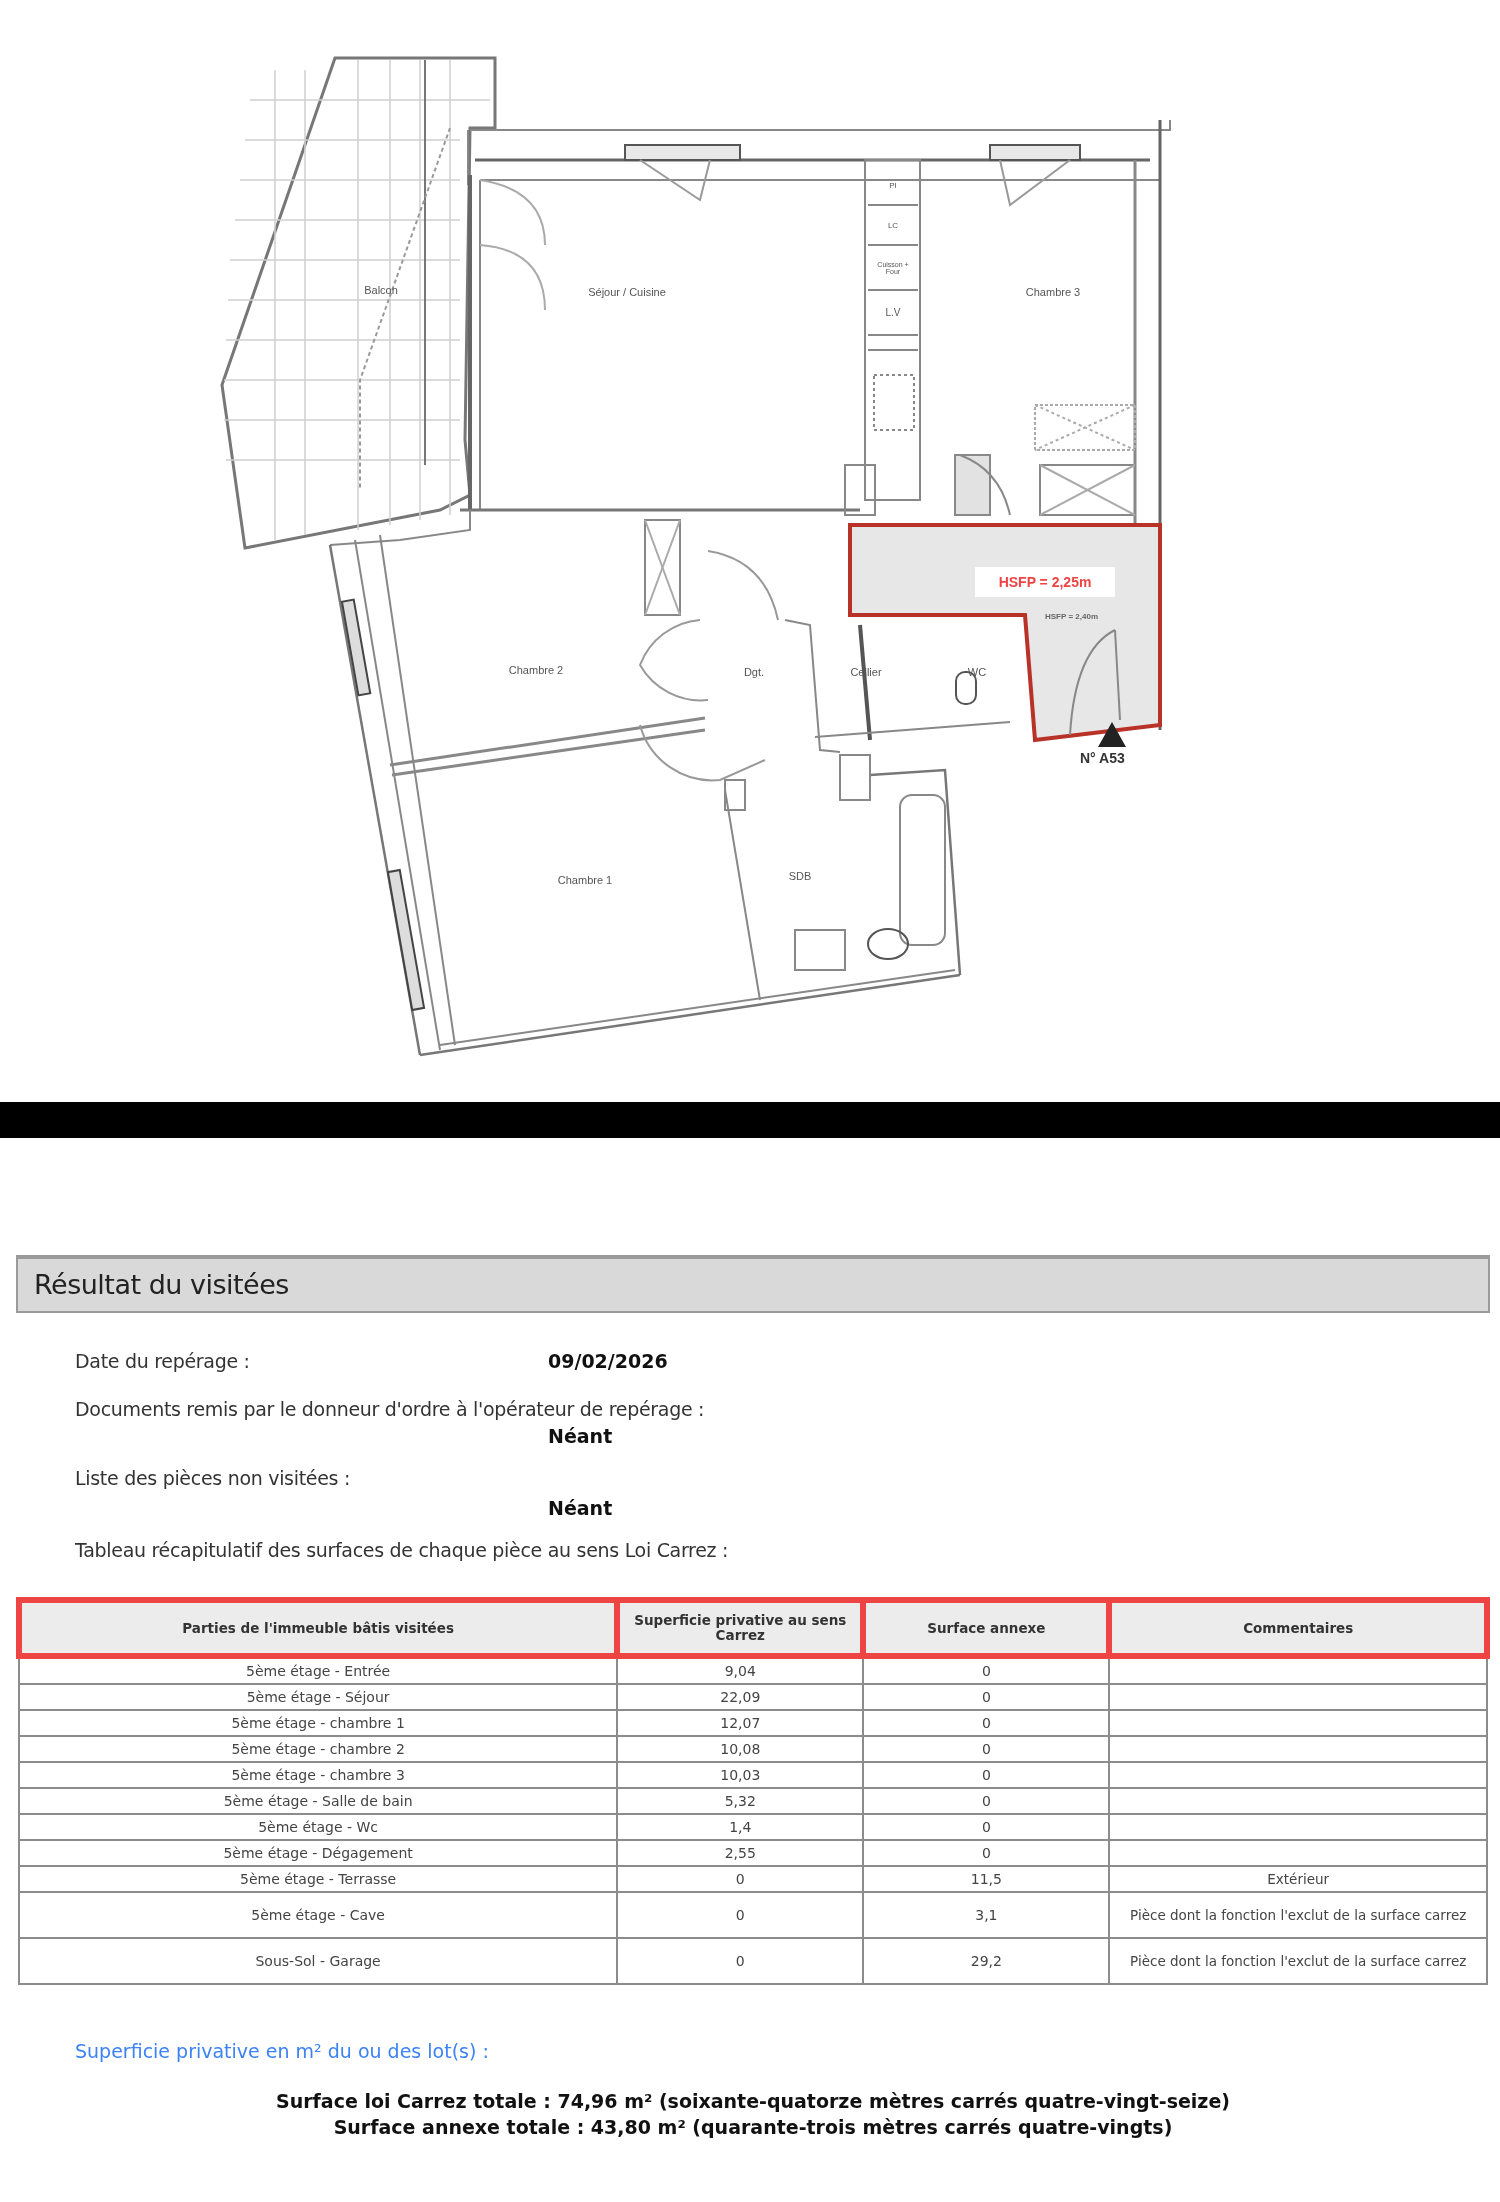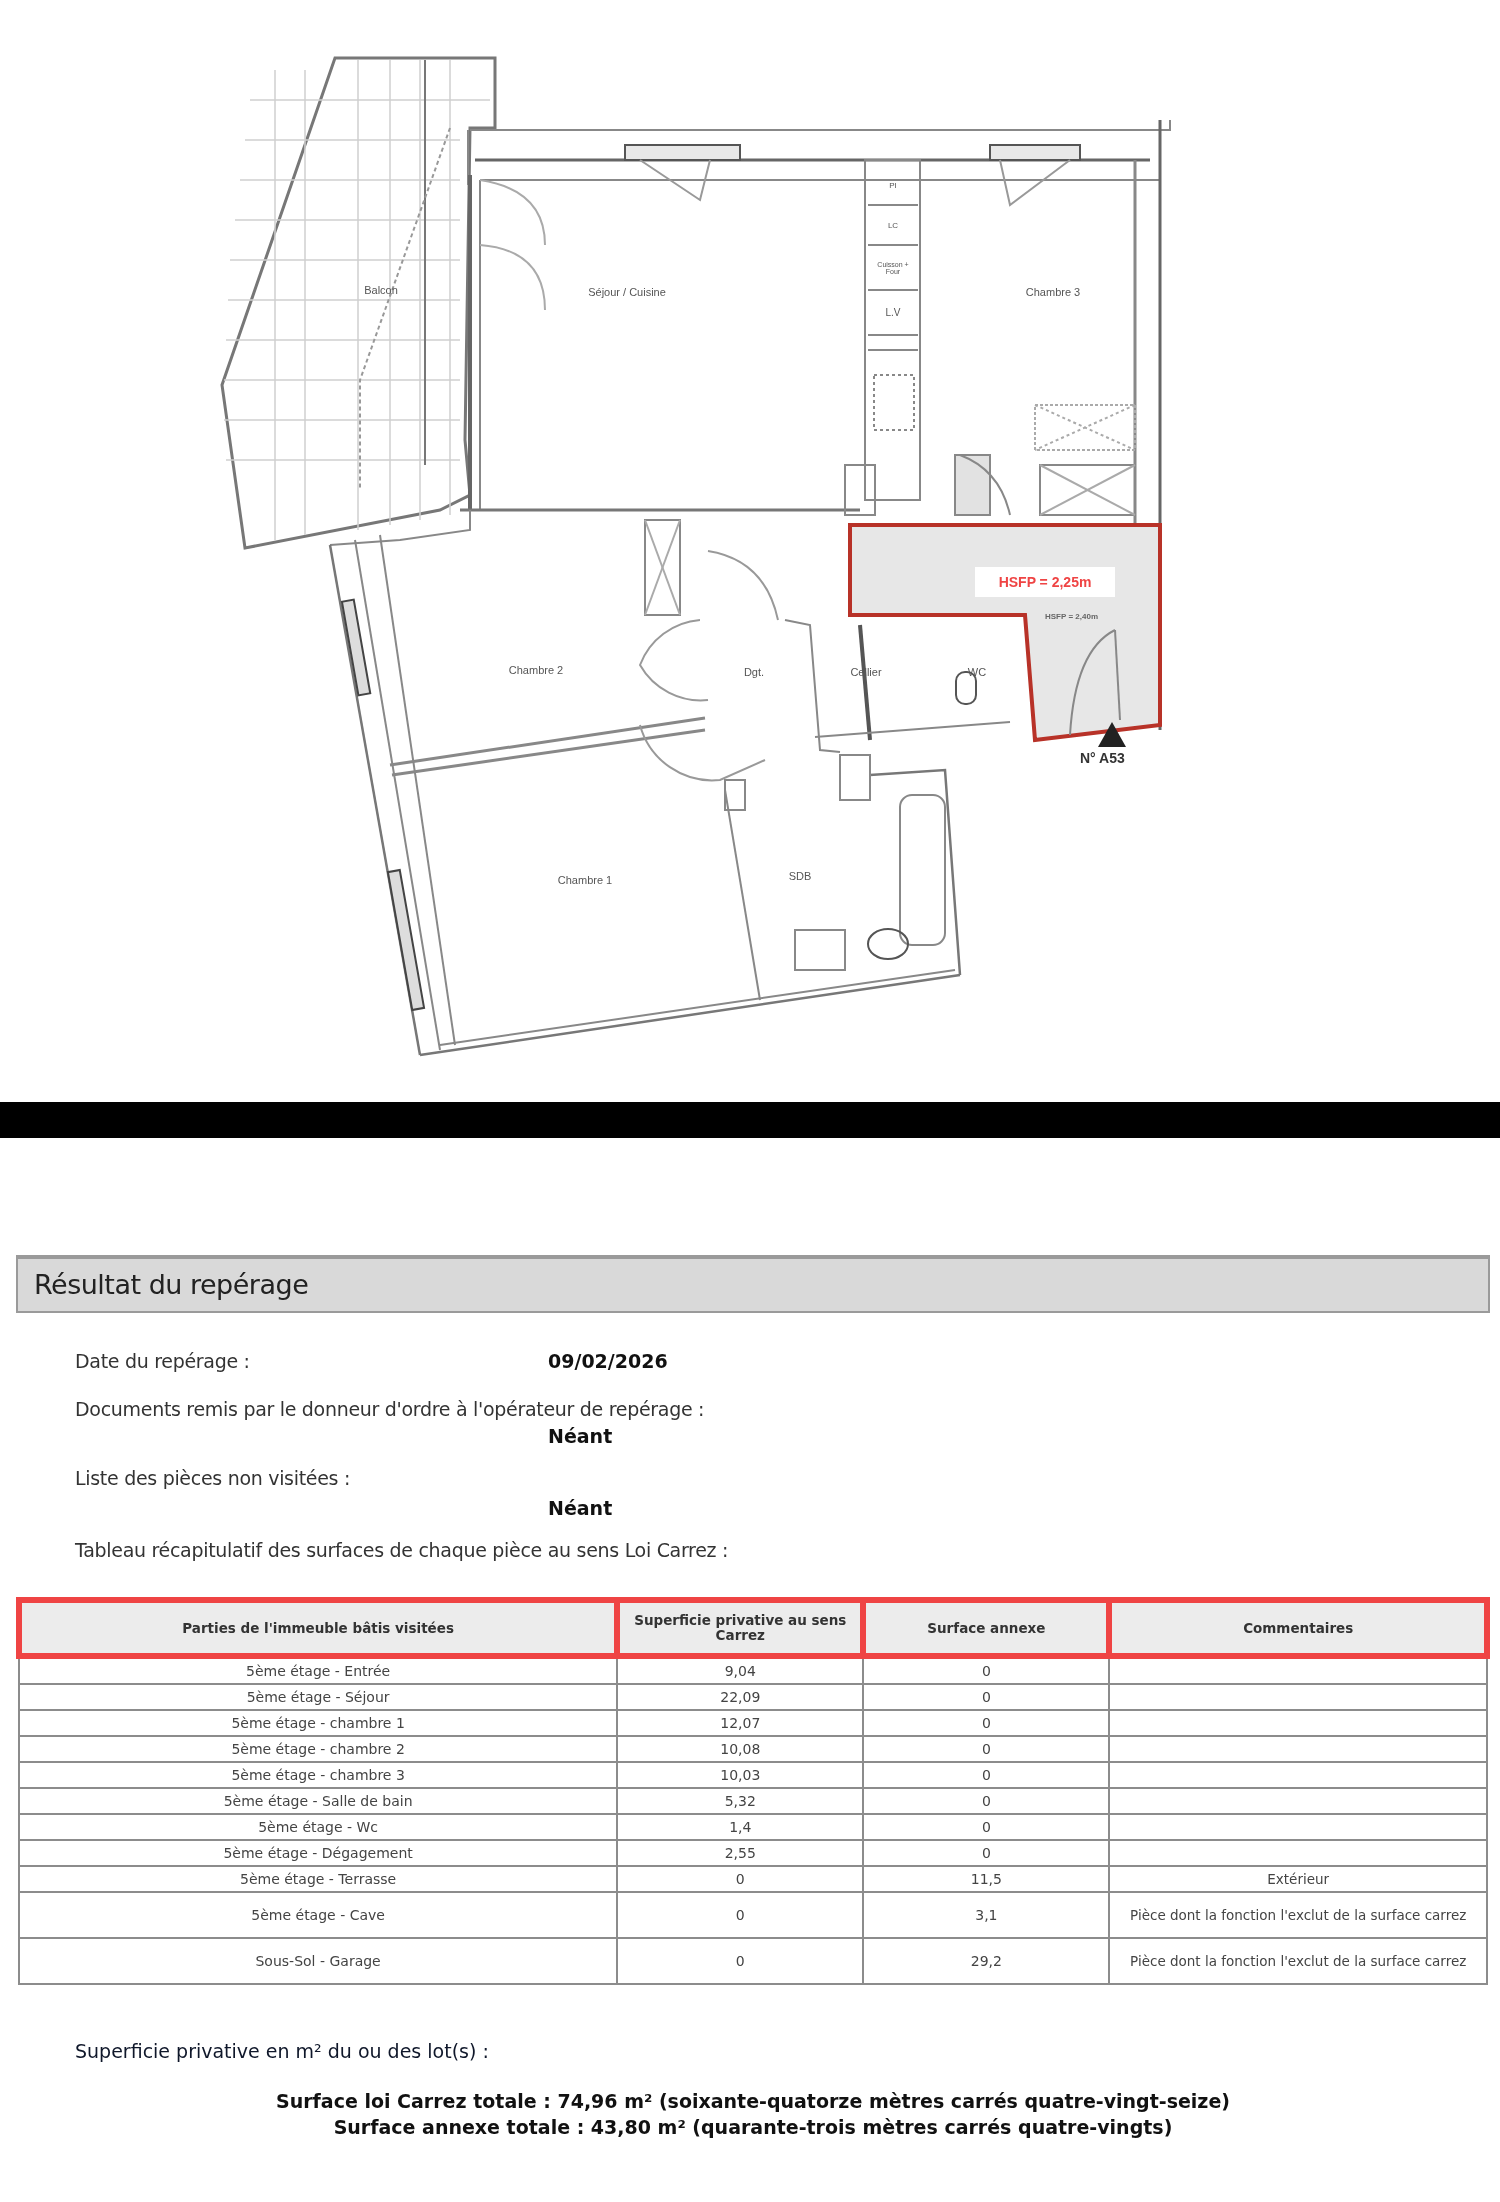--- a/index.html
+++ b/index.html
@@ -29,21 +29,21 @@
   table.carrez td { border:2px solid #8c8c8c; border-left-width:2px; padding:0 8px; height:24px; line-height:14px; }
   table.carrez td.name { text-align:center; }
   table.carrez td.num { text-align:center; }
   table.carrez td.comment { text-align:center; font-size:13.5px; }
   table.carrez tr.tall td { height:44px; }
   table.carrez col.c1 { width:601px; }
   table.carrez col.c2 { width:247px; }
   table.carrez col.c3 { width:247px; }
   table.carrez col.c4 { width:379px; }
 
-  .summary-label { position:absolute; left:75px; top:2040px; font-size:19px; color:#0f172a; white-space:nowrap; }
+  .summary-label { position:absolute; left:75px; top:2040px; font-size:19px; color:#3b82f6; white-space:nowrap; }
   .total { position:absolute; left:3px; width:1500px; text-align:center; font-size:19px; font-weight:bold; color:#111; white-space:nowrap; }
 </style>
 </head>
 <body>
 
 <div class="plan">
   <svg viewBox="0 0 1500 1100">
     <g fill="none" stroke="#8a8a8a" stroke-width="2">
 
       <polygon points="335,58 495,58 495,128 470,128 465,440 470,495 440,510 245,548 222,385" stroke="#777" stroke-width="3"></polygon>
@@ -171,21 +171,21 @@
   <div class="hsfp-box">
     <span class="hsfp-main">HSFP = 2,25m</span>
   </div>
   <span class="hsfp-sub">HSFP = 2,40m</span>
   <span class="lot-label">N° A53</span>
 </div>
 
 <div class="divider"></div>
 
 <div class="section-header">
-  <span class="section-title">Résultat du repérage</span>
+  <span class="section-title">Résultat du visitées</span>
 </div>
 
 <span class="field-label" style="top:1350px;">Date du repérage :</span>
 <span class="field-value" style="top:1350px;">09/02/2026</span>
 
 <span class="field-label" style="top:1398px;">Documents remis par le donneur d'ordre à l'opérateur de repérage :</span>
 <span class="field-value" style="top:1425px;">Néant</span>
 
 <span class="field-label" style="top:1467px;">Liste des pièces non visitées :</span>
 <span class="field-value" style="top:1497px;">Néant</span>

